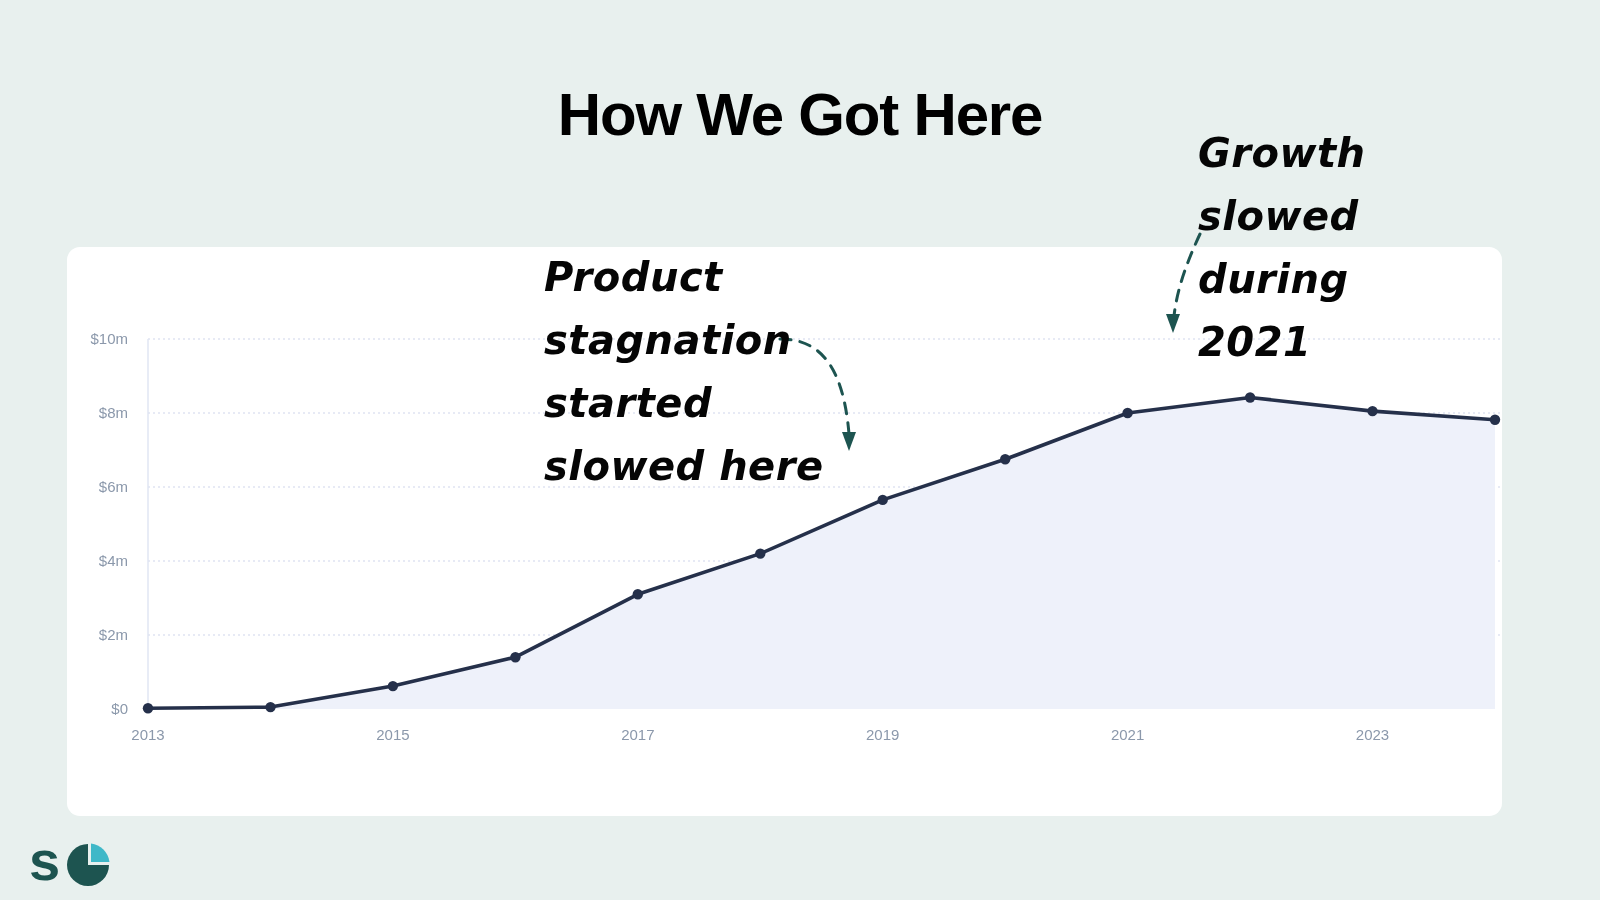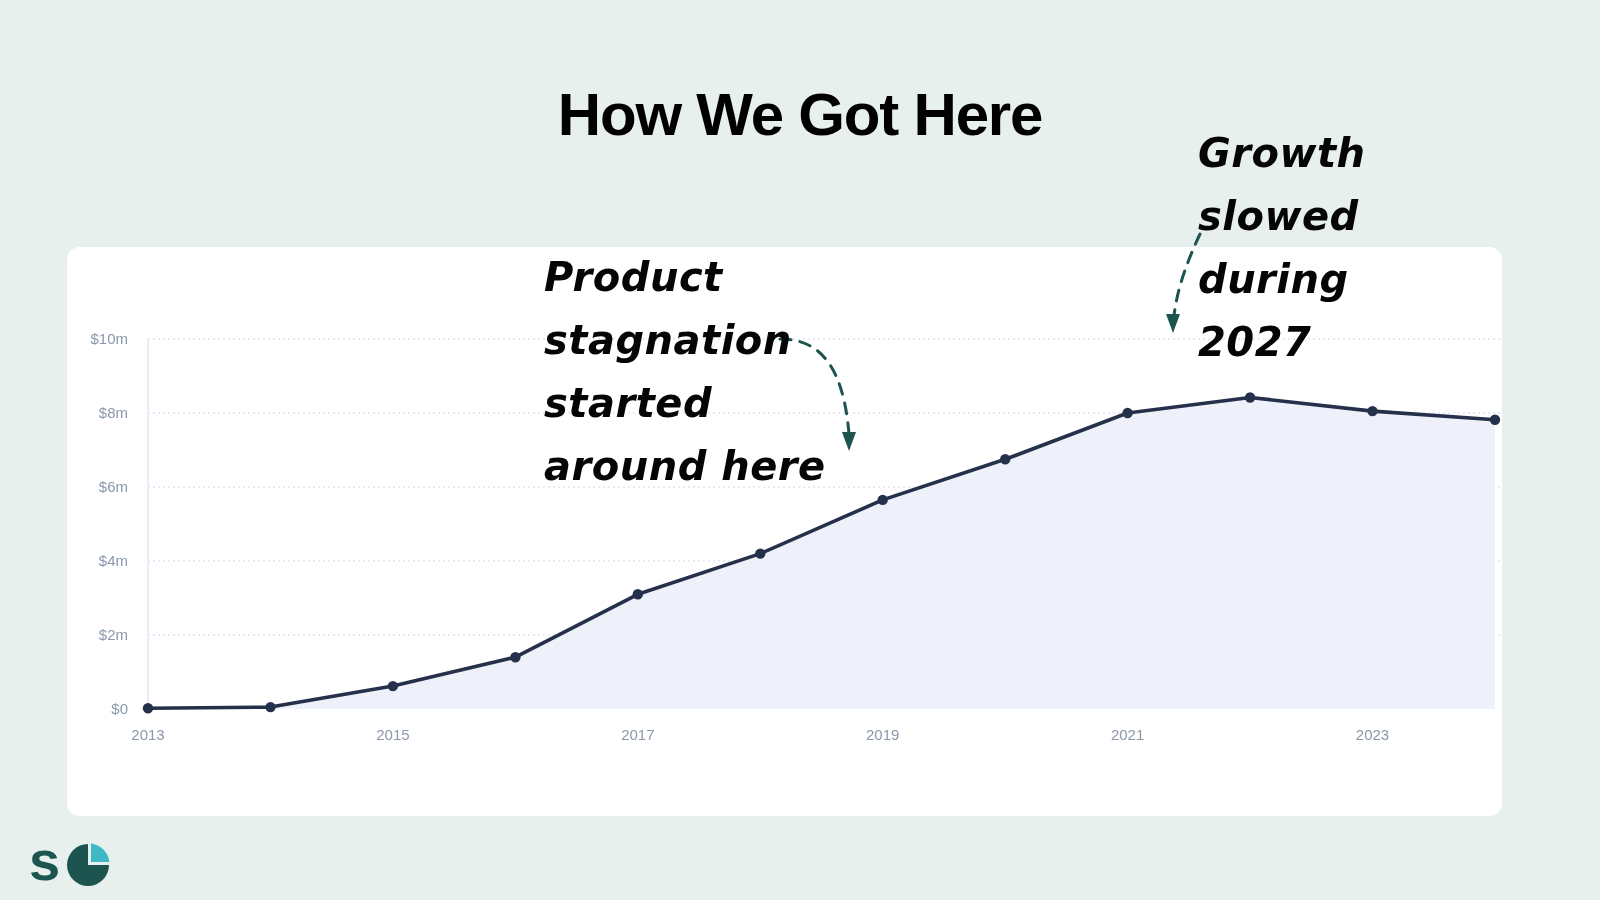--- a/index.html
+++ b/index.html
@@ -131,25 +131,25 @@
 
     <g>
       <path d="M 1200 206 C 1186 236 1177 262 1174 288" fill="none" stroke="#1d5450" stroke-width="3" stroke-dasharray="11 9" stroke-linecap="round"></path>
       <path d="M 1173 305 L 1166 286 L 1180 286 Z" fill="#1d5450"></path>
     </g>
   </svg>
 
   <div class="annot" id="annot-stagnation">Product
 stagnation
 started
-around here</div>
+slowed here</div>
 
   <div class="annot" id="annot-growth">Growth
 slowed during
-2027</div>
+2021</div>
 
   <svg class="logo" viewBox="0 0 84 54" xmlns="http://www.w3.org/2000/svg">
     <text x="-1" y="46" font-family="Liberation Sans, sans-serif" font-size="56" font-weight="bold" fill="#1d5450">s</text>
     <g>
       <circle cx="58" cy="31" r="21" fill="#1d5450"></circle>
       <path d="M 58 31 L 58 7 A 24 24 0 0 1 82 31 Z" fill="#e8f0ee"></path>
       <path d="M 61 28 L 61 9.5 A 21.5 21.5 0 0 1 79.5 28 Z" fill="#3fb8c8"></path>
     </g>
   </svg>
 

